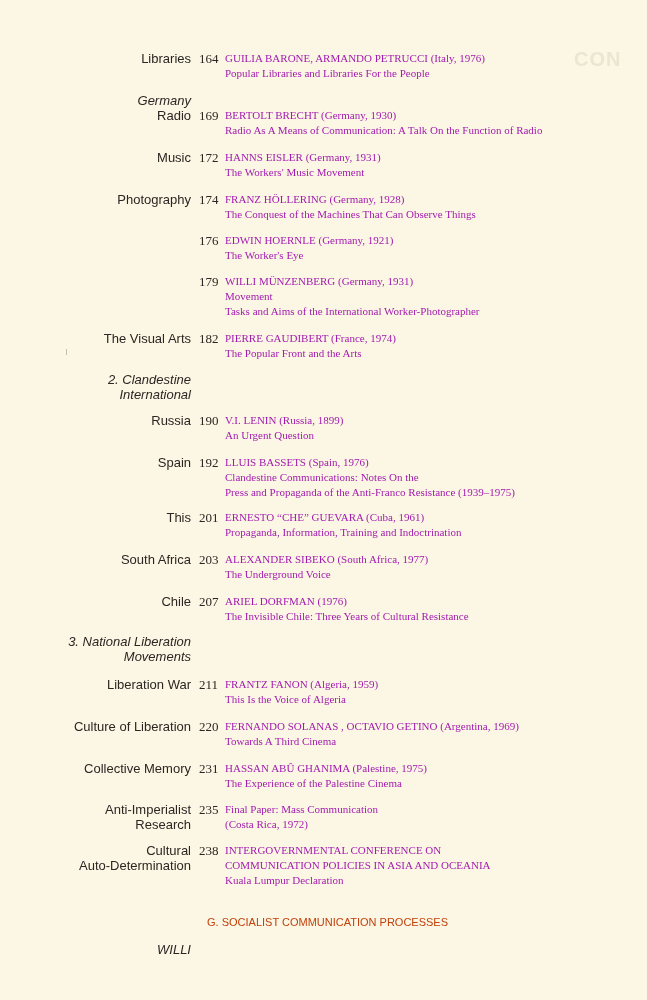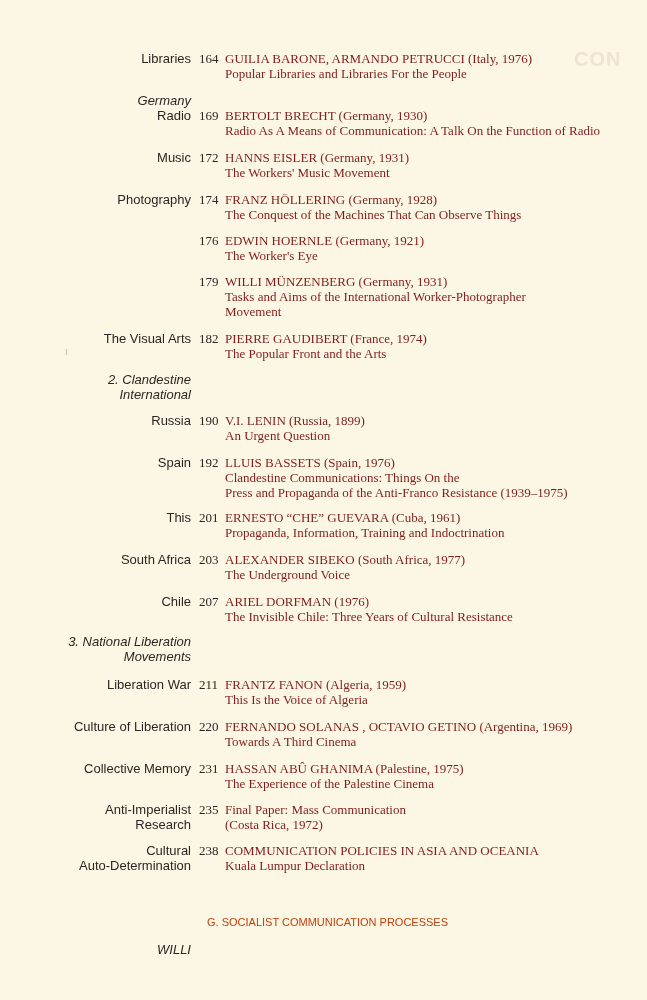--- a/index.html
+++ b/index.html
@@ -54,23 +54,23 @@
       font-family: "Liberation Serif", serif;
       font-size: 13px;
       line-height: 15px;
       color: #2a2622;
     }
     .text {
       position: absolute;
       left: 225px;
       top: 0;
       font-family: "Liberation Serif", serif;
-      font-size: 13px;
+      font-size: 11px;
       line-height: 15px;
-      color: #7f1d1d;
+      color: #a21caf;
       white-space: nowrap;
     }
     .text .line {
       display: block;
     }
     .section-g {
       position: absolute;
       left: 207px;
       top: 914px;
       font-family: "Liberation Sans", sans-serif;
@@ -138,22 +138,22 @@
     <div class="text">
       <span class="line">EDWIN HOERNLE (Germany, 1921)</span>
       <span class="line">The Worker's Eye</span>
     </div>
   </div>
 
   <div class="entry" style="top:274px;">
     <span class="pagenum">179</span>
     <div class="text">
       <span class="line">WILLI MÜNZENBERG (Germany, 1931)</span>
+      <span class="line">Movement</span>
       <span class="line">Tasks and Aims of the International Worker-Photographer</span>
-      <span class="line">Movement</span>
     </div>
   </div>
 
   <div class="entry" style="top:331px;">
     <span class="label">The Visual Arts</span>
     <span class="pagenum">182</span>
     <div class="text">
       <span class="line">PIERRE GAUDIBERT (France, 1974)</span>
       <span class="line">The Popular Front and the Arts</span>
     </div>
@@ -173,21 +173,21 @@
       <span class="line">V.I. LENIN (Russia, 1899)</span>
       <span class="line">An Urgent Question</span>
     </div>
   </div>
 
   <div class="entry" style="top:455px;">
     <span class="label">Spain</span>
     <span class="pagenum">192</span>
     <div class="text">
       <span class="line">LLUIS BASSETS (Spain, 1976)</span>
-      <span class="line">Clandestine Communications: Things On the</span>
+      <span class="line">Clandestine Communications: Notes On the</span>
       <span class="line">Press and Propaganda of the Anti-Franco Resistance (1939–1975)</span>
     </div>
   </div>
 
   <div class="entry" style="top:510px;">
     <span class="label">This</span>
     <span class="pagenum">201</span>
     <div class="text">
       <span class="line">ERNESTO “CHE” GUEVARA (Cuba, 1961)</span>
       <span class="line">Propaganda, Information, Training and Indoctrination</span>
@@ -258,20 +258,21 @@
     </div>
   </div>
 
   <div class="entry" style="top:843px;">
     <span class="label">
       <span style="display:block">Cultural</span>
       <span style="display:block">Auto-Determination</span>
     </span>
     <span class="pagenum">238</span>
     <div class="text">
+      <span class="line">INTERGOVERNMENTAL CONFERENCE ON</span>
       <span class="line">COMMUNICATION POLICIES IN ASIA AND OCEANIA</span>
       <span class="line">Kuala Lumpur Declaration</span>
     </div>
   </div>
 
   <div class="section-g">G.  SOCIALIST COMMUNICATION PROCESSES</div>
 
   <div class="entry" style="top:942px;">
     <span class="label italic">WILLI</span>
   </div>

